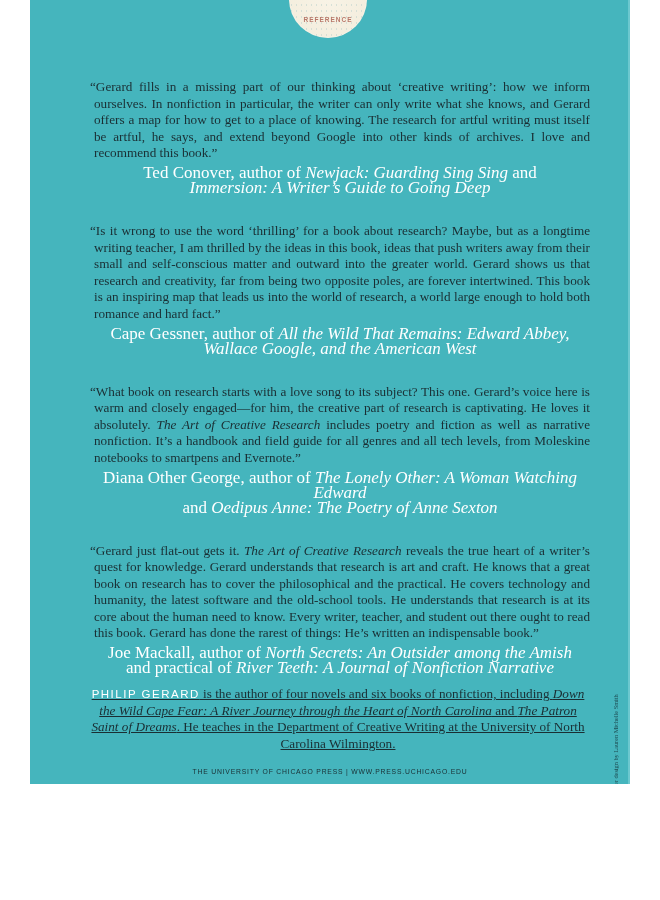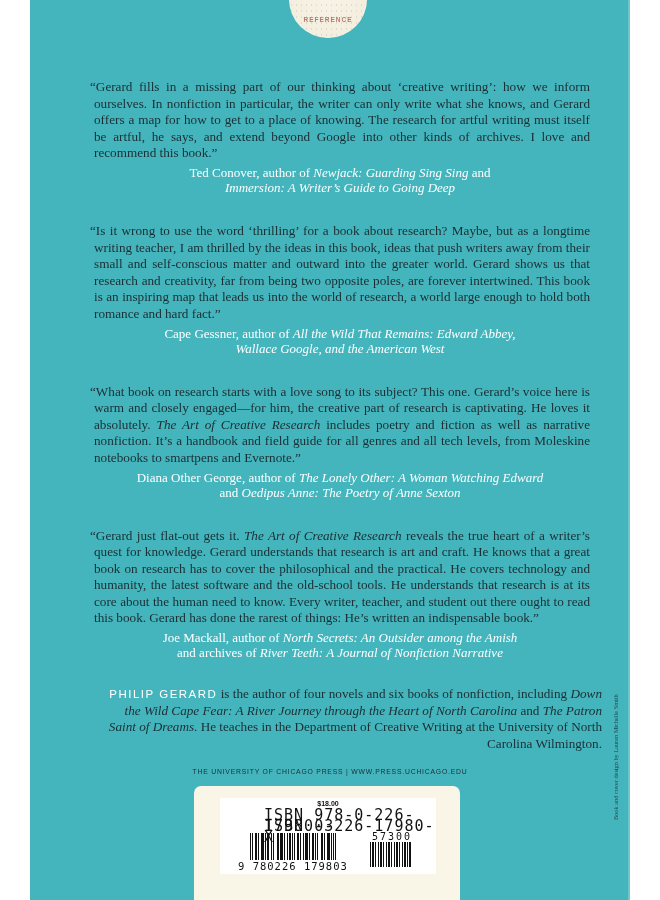--- a/index.html
+++ b/index.html
@@ -2,21 +2,21 @@
 <html><head>
   <meta charset="utf-8">
   <style>
     html, body { margin: 0; padding: 0; }
     body {
       width: 660px; height: 900px; overflow: hidden;
       background: #ffffff; position: relative;
       font-family: "Liberation Serif", "DejaVu Serif", serif;
     }
     .cover {
-      position: absolute; left: 30px; top: 0; width: 600px; height: 900px;
+      position: absolute; left: 30px; top: 0; width: 600px; height: 784px;
       background: #45b5bd; overflow: hidden;
     }
     .cover-edge {
       position: absolute; right: 0; top: 0; width: 2px; height: 100%;
       background: #6cc8cf;
     }
     .badge {
       position: absolute; left: 259px; top: -40px; width: 78px; height: 78px;
       border-radius: 50%;
       background: radial-gradient(circle at 50% 50%, #f8f3e6 0%, #f3ecdb 100%);
@@ -33,27 +33,27 @@
       font-size: 6.5px; letter-spacing: 1px; color: #b8786a; font-weight: bold;
     }
     .blurbs { position: absolute; left: 60px; top: 79px; width: 500px; }
     .blurb { margin-bottom: 28px; }
     .blurb-text {
       font-size: 13.2px; line-height: 16.6px; color: #1a2e33;
       text-align: justify; margin: 0; padding-left: 4px; text-indent: -4px;
     }
     .blurb-text i { font-style: italic; }
     .attribution {
-      text-align: center; color: #ffffff; font-size: 13px; line-height: 15px;
+      text-align: center; color: #ffffff; font-size: 17px; line-height: 15px;
       margin-top: 3px;
     }
     .attribution i { font-style: italic; }
     .bio {
-      position: absolute; left: 78px; top: 686px; width: 494px;
-      font-size: 13.2px; line-height: 16.6px; color: #1a2e33; text-align: right;
+      position: absolute; left: 61px; top: 686px; width: 494px;
+      font-size: 13.2px; line-height: 16.6px; color: #1a2e33; text-align: center; text-decoration: underline;
     }
     .bio-name {
       font-family: "Liberation Sans", "DejaVu Sans", sans-serif;
       color: #ffffff; letter-spacing: 1.5px; font-size: 11.5px;
     }
     .bio i { font-style: italic; }
     .publisher {
       position: absolute; left: 0; width: 600px; top: 768px; text-align: center;
       font-family: "Liberation Sans", "DejaVu Sans", sans-serif;
       font-size: 6.8px; letter-spacing: 0.8px; color: #1a2e33;
@@ -140,21 +140,21 @@
       <div class="attribution">
         <span>Diana Other George, author of </span><i>The Lonely Other: A Woman Watching Edward</i><br>
         <span>and </span><i>Oedipus Anne: The Poetry of Anne Sexton</i>
       </div>
     </div>
 
     <div class="blurb">
       <p class="blurb-text"><span>“Gerard just flat-out gets it. </span><i>The Art of Creative Research</i><span> reveals the true heart of a writer’s quest for knowledge. Gerard understands that research is art and craft. He knows that a great book on research has to cover the philosophical and the practical. He covers technology and humanity, the latest software and the old-school tools. He understands that research is at its core about the human need to know. Every writer, teacher, and student out there ought to read this book. Gerard has done the rarest of things: He’s written an indispensable book.”</span></p>
       <div class="attribution">
         <span>Joe Mackall, author of </span><i>North Secrets: An Outsider among the Amish</i><br>
-        <span>and archives of </span><i>River Teeth: A Journal of Nonfiction Narrative</i>
+        <span>and practical of </span><i>River Teeth: A Journal of Nonfiction Narrative</i>
       </div>
     </div>
   </div>
 
   <div class="bio">
     <span class="bio-name">PHILIP GERARD</span><span> is the author of four novels and six books of nonfiction, including </span><i>Down the Wild Cape Fear: A River Journey through the Heart of North Carolina</i><span> and </span><i>The Patron Saint of Dreams</i><span>. He teaches in the Department of Creative Writing at the University of North Carolina Wilmington.</span>
   </div>
 
   <div class="publisher">THE UNIVERSITY OF CHICAGO PRESS | WWW.PRESS.UCHICAGO.EDU</div>
 

